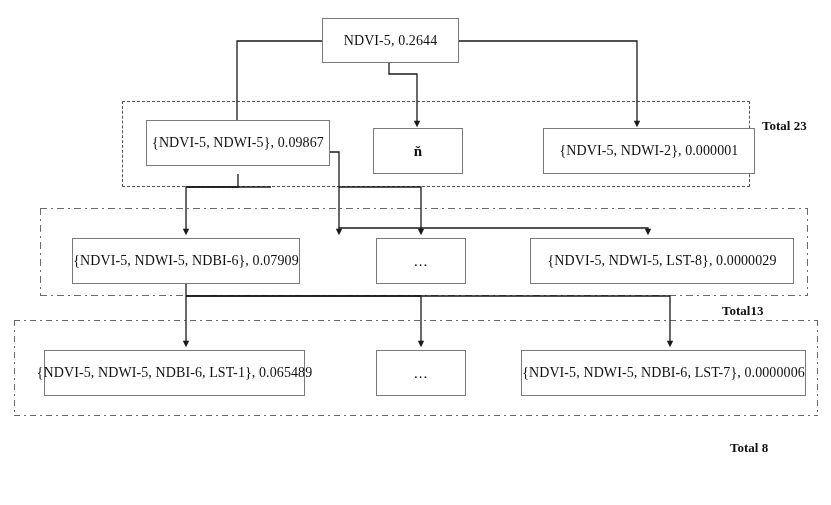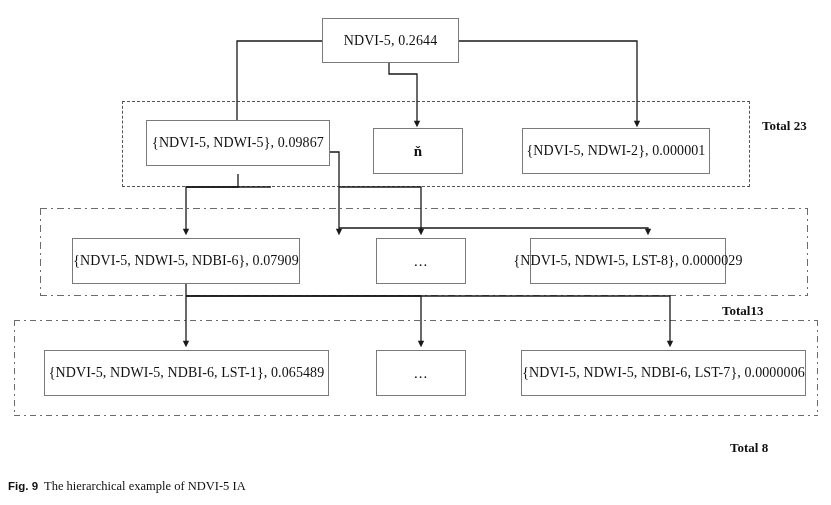--- a/index.html
+++ b/index.html
@@ -164,31 +164,28 @@
       <path d="M186,296 L670,296 L670,344" marker-end="url(#arrow)"></path>
     </g>
   </svg>
 
   <div class="node" style="left:322px; top:18px; width:137px; height:45px;">NDVI-5, 0.2644</div>
 
   <div class="node" style="left:146px; top:120px; width:184px; height:46px;">{NDVI-5, NDWI-5}, 0.09867</div>
 
   <div class="node glyph" style="left:373px; top:128px; width:90px; height:46px;">ň</div>
 
-  <div class="node" style="left:522px; top:128px; width:188px; height:46px;font-family:Liberation Serif, serif;">{NDVI-5, NDWI-2}, 0.000001</div>
+  <div class="node" style="left:543px; top:128px; width:212px; height:46px;font-family:Liberation Serif, serif;">{NDVI-5, NDWI-2}, 0.000001</div>
 
   <div class="node" style="left:72px; top:238px; width:228px; height:46px;">{NDVI-5, NDWI-5, NDBI-6}, 0.07909</div>
 
   <div class="node ellipsis" style="left:376px; top:238px; width:90px; height:46px;">...</div>
 
-  <div class="node" style="left:530px; top:238px; width:196px; height:46px;">{NDVI-5, NDWI-5, LST-8}, 0.0000029</div>
+  <div class="node" style="left:530px; top:238px; width:264px; height:46px;">{NDVI-5, NDWI-5, LST-8}, 0.0000029</div>
 
-  <div class="node" style="left:44px; top:350px; width:285px; height:46px;">{NDVI-5, NDWI-5, NDBI-6, LST-1}, 0.065489</div>
+  <div class="node" style="left:44px; top:350px; width:261px; height:46px;">{NDVI-5, NDWI-5, NDBI-6, LST-1}, 0.065489</div>
 
   <div class="node ellipsis" style="left:376px; top:350px; width:90px; height:46px;">...</div>
 
   <div class="node" style="left:521px; top:350px; width:285px; height:46px;">{NDVI-5, NDWI-5, NDBI-6, LST-7}, 0.0000006</div>
 
-  <div class="caption">
-    <span class="figlabel">Fig. 9</span><span>The hierarchical example of NDVI-5 IA</span>
-  </div>
 
 </div>
 
 </body></html>

